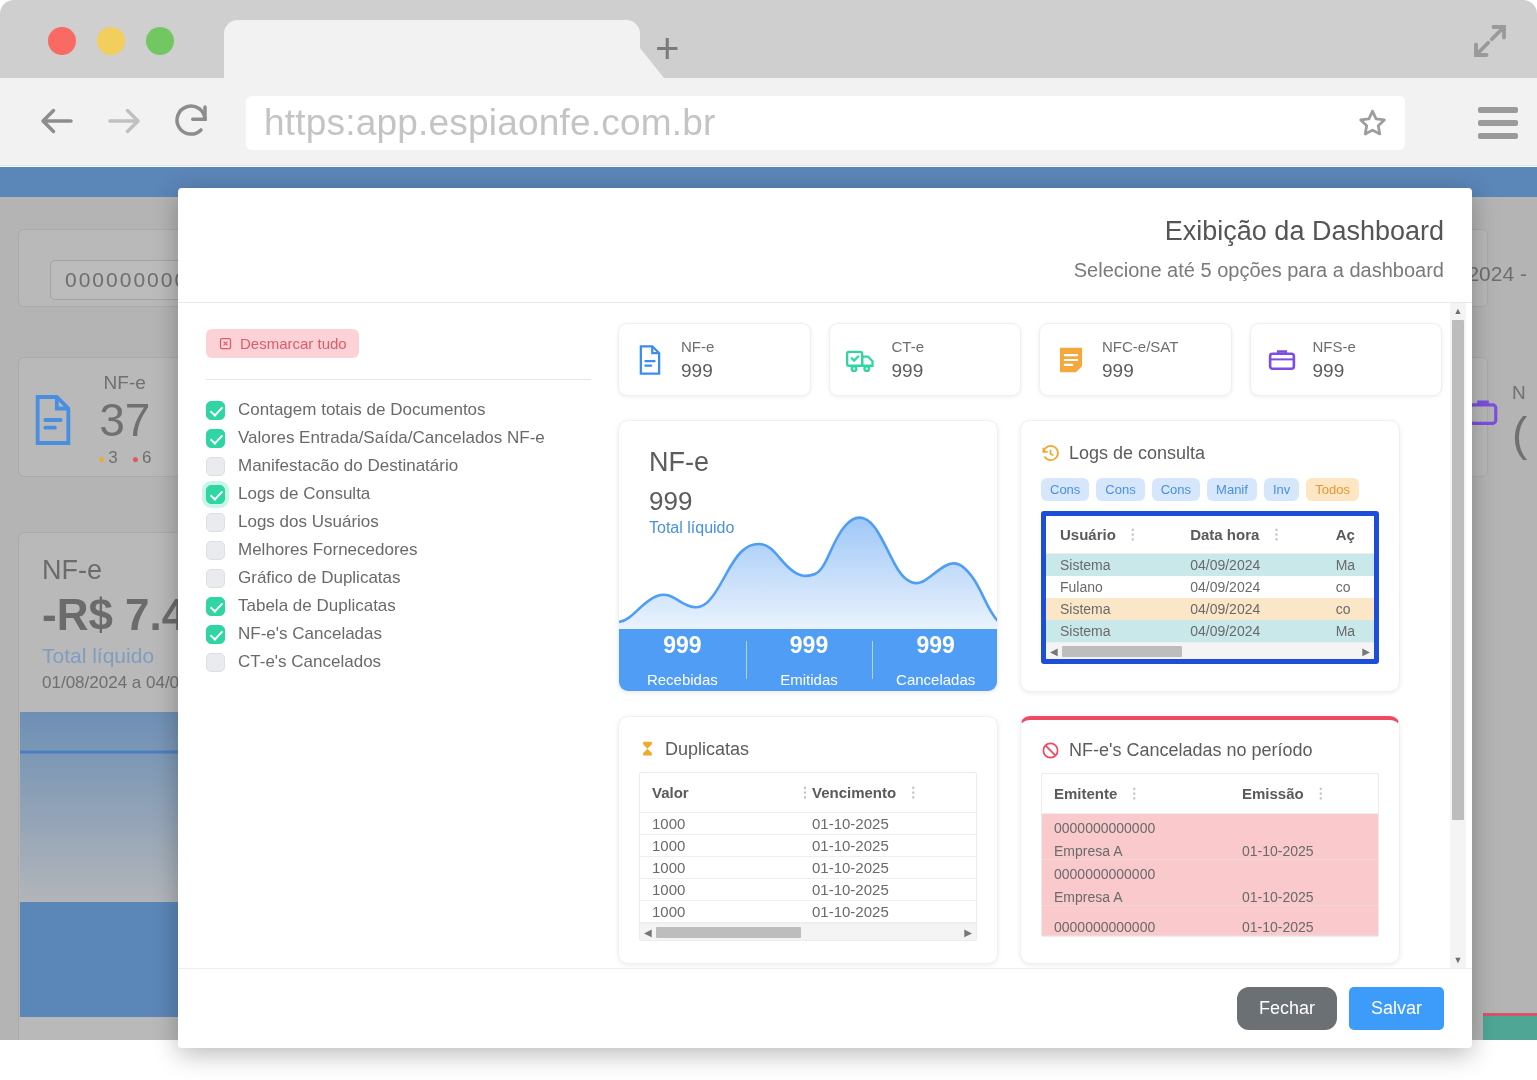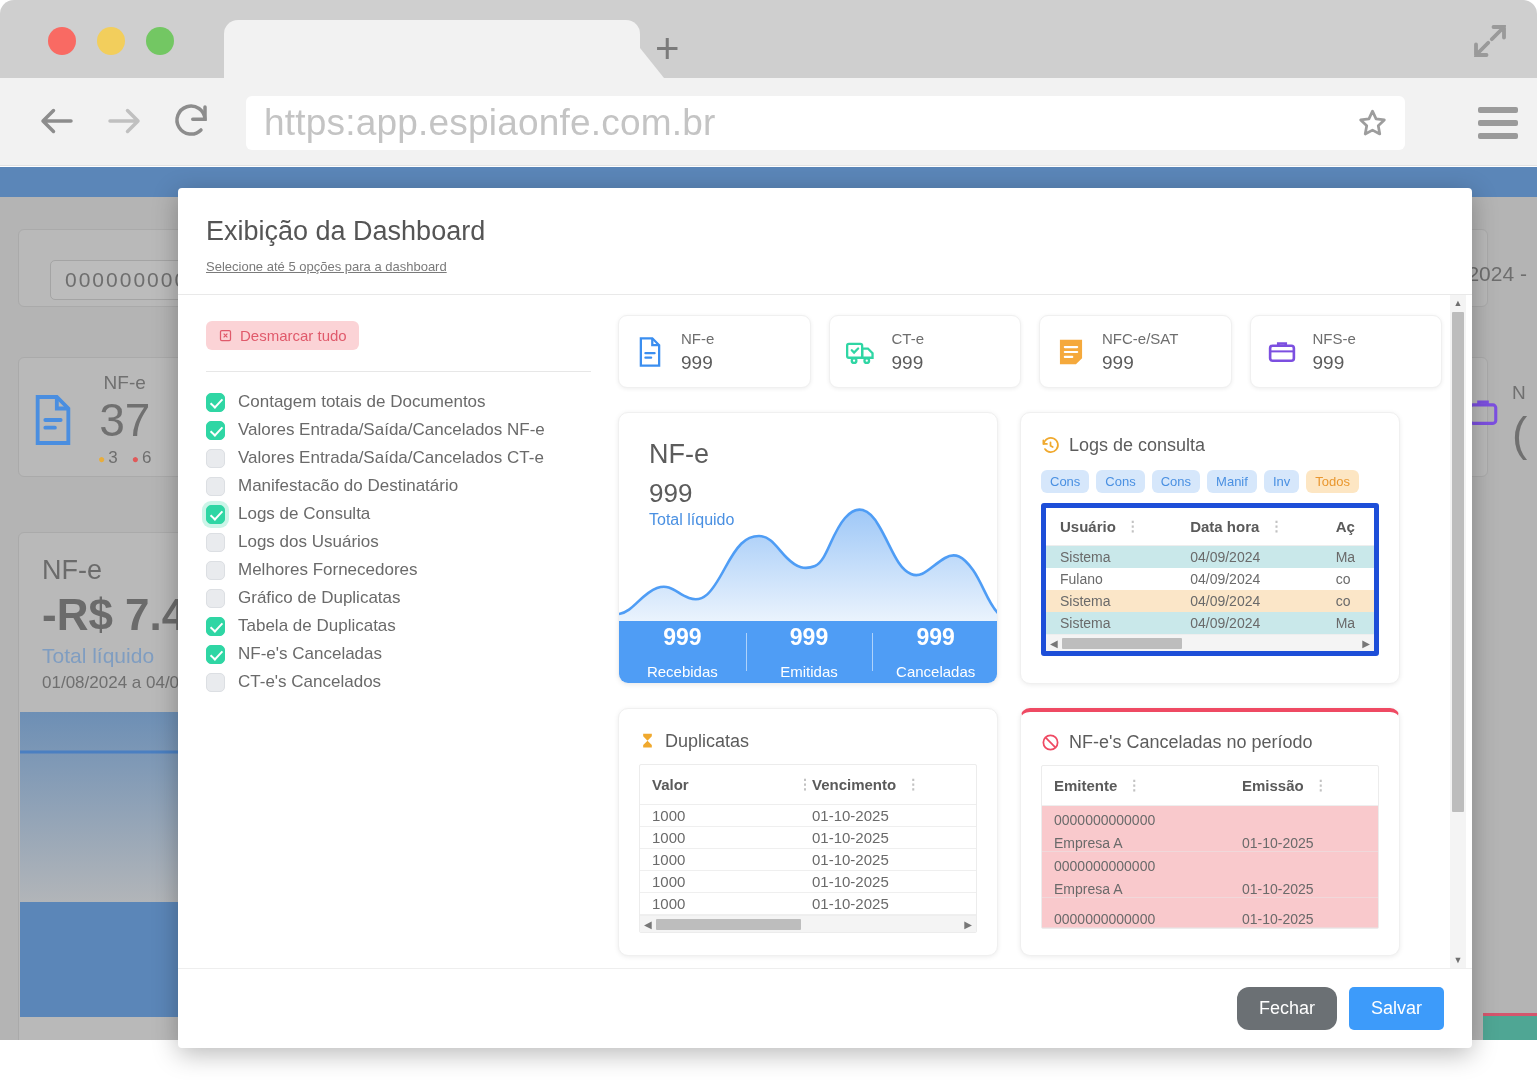--- a/index.html
+++ b/index.html
@@ -162,23 +162,23 @@
 
   
   .modal {
     position: absolute; left: 178px; top: 188px;
     width: 1294px; height: 860px;
     background: #ffffff; border-radius: 4px;
     box-shadow: 0 6px 26px rgba(0,0,0,0.28);
     display: flex; flex-direction: column;
     overflow: hidden;
   }
-  .modal-head { padding: 28px 28px 20px 28px; border-bottom: 1px solid #e9e9e9;}
+  .modal-head { padding: 28px 28px 20px 28px; border-bottom: 1px solid #e9e9e9; text-align: right;}
   .modal-title { font-size: 27px; color: #555; font-weight: 400; }
-  .modal-sub { font-size: 13px; color: #7a7a7a; margin-top: 12px; text-decoration: underline; }
+  .modal-sub { font-size: 20px; color: #7a7a7a; margin-top: 12px; }
 
   .modal-body {
     flex: 1; display: flex; position: relative; overflow: hidden;
   }
   .left-pane { width: 430px; padding: 26px 28px 0 28px; }
   .unmark-btn {
     display: inline-flex; align-items: center; gap: 7px;
     background: #fbd3d6; color: #e05a6b;
     border-radius: 6px; padding: 6px 12px; font-size: 15px;
     border: none; cursor: pointer;
@@ -431,24 +431,20 @@
         <div class="divider"></div>
 
         <div class="opt-list">
           <div class="opt-row">
             <span class="cb on"></span>
             <span class="opt-label">Contagem totais de Documentos</span>
           </div>
           <div class="opt-row">
             <span class="cb on"></span>
             <span class="opt-label">Valores Entrada/Saída/Cancelados NF-e</span>
-          </div>
-          <div class="opt-row">
-            <span class="cb"></span>
-            <span class="opt-label">Valores Entrada/Saída/Cancelados CT-e</span>
           </div>
           <div class="opt-row">
             <span class="cb"></span>
             <span class="opt-label">Manifestacão do Destinatário</span>
           </div>
           <div class="opt-row">
             <span class="cb on glow"></span>
             <span class="opt-label">Logs de Consulta</span>
           </div>
           <div class="opt-row">

